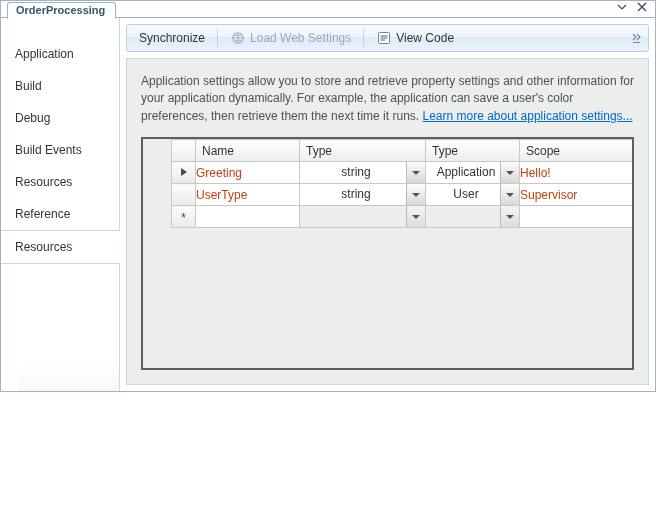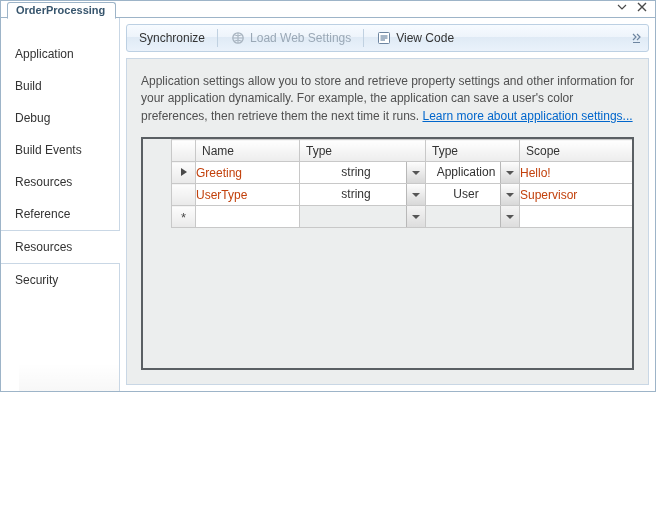--- a/index.html
+++ b/index.html
@@ -330,21 +330,20 @@
   <div class="workspace">
 
     <div class="sidebar">
       <div class="sidebar-item">Application</div>
       <div class="sidebar-item">Build</div>
       <div class="sidebar-item">Debug</div>
       <div class="sidebar-item">Build Events</div>
       <div class="sidebar-item">Resources</div>
       <div class="sidebar-item">Reference</div>
       <div class="sidebar-item selected">Resources</div>
-      <div class="sidebar-item">Security</div>
       <div class="sidebar-shadow"></div>
     </div>
 
     <div class="main">
 
       <div class="toolbar">
         <div class="tb-btn">
           <span>Synchronize</span>
         </div>
         <div class="tb-sep"></div>

